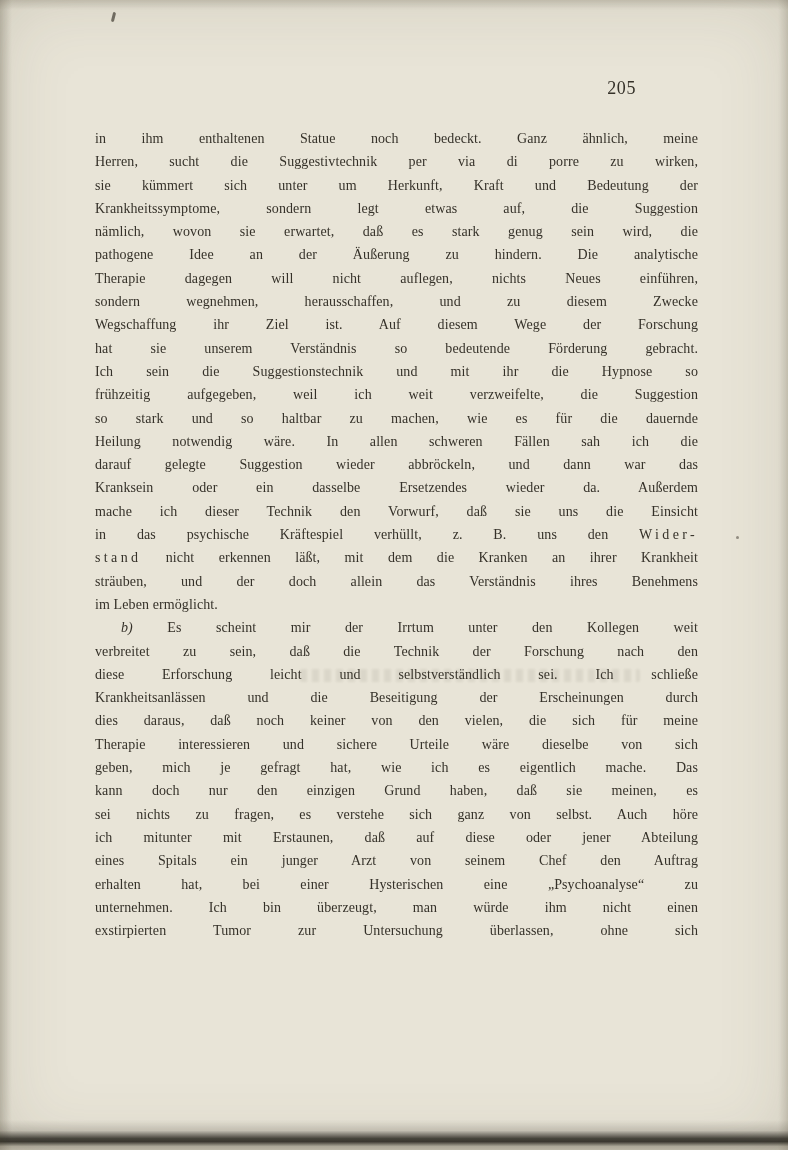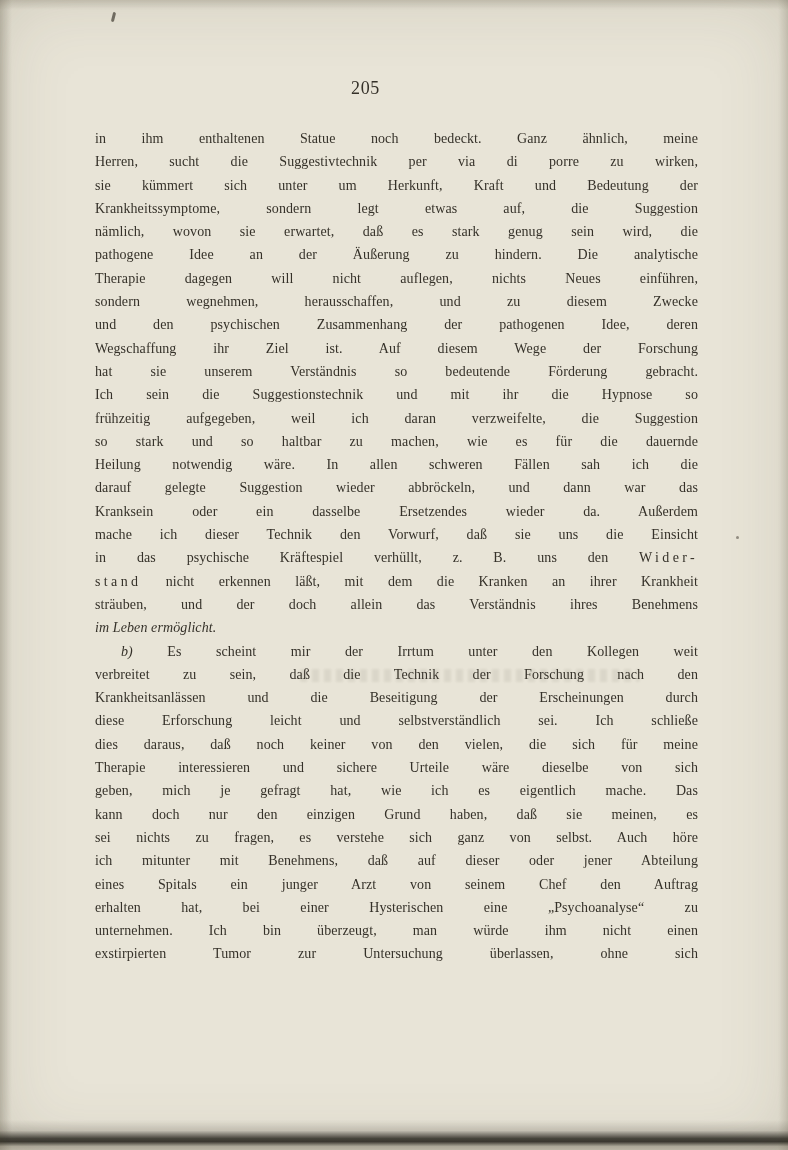--- a/index.html
+++ b/index.html
@@ -21,37 +21,37 @@
     position:absolute;inset:0;
     box-shadow:inset 0 0 70px rgba(95,85,60,0.16), inset 0 0 10px rgba(95,85,60,0.10);
     pointer-events:none;
     z-index:5;
   }
   .page-number{
     position:absolute;
     top:78px;left:95px;width:603px;
     box-sizing:border-box;
     padding-right:62px;
-    text-align:center;
+    text-align:right;
     font-size:18px;
     letter-spacing:0.6px;
   }
   .text-block{
     position:absolute;
     top:127px;left:95px;width:603px;
     font-size:14px;
     line-height:23.3px;
     letter-spacing:0.1px;
   }
   .line{
     text-align:justify;
     text-align-last:justify;
     -moz-text-align-last:justify;
   }
-  .line.last{ text-align-last:left;font-style:italic; -moz-text-align-last:left; }
+  .line.last{ text-align-last:left; -moz-text-align-last:left; }
   .line.indent{ text-indent:26px; }
   .spaced{ letter-spacing:0.24em; }
   .italic{ font-style:italic; }
 
   
   .edge-left{
     position:absolute;left:0;top:0;width:12px;height:100%;
     background:linear-gradient(to right, rgba(70,62,48,0.22), rgba(70,62,48,0));
     z-index:4;
   }
@@ -103,44 +103,43 @@
   <div class="page-number">205</div>
   <div class="text-block">
       <div class="line"><span>in ihm enthaltenen Statue noch bedeckt. Ganz ähnlich, meine</span></div>
       <div class="line"><span>Herren, sucht die Suggestivtechnik per via di porre zu wirken,</span></div>
       <div class="line"><span>sie kümmert sich unter um Herkunft, Kraft und Bedeutung der</span></div>
       <div class="line"><span>Krankheitssymptome, sondern legt etwas auf, die Suggestion</span></div>
       <div class="line"><span>nämlich, wovon sie erwartet, daß es stark genug sein wird, die</span></div>
       <div class="line"><span>pathogene Idee an der Äußerung zu hindern. Die analytische</span></div>
       <div class="line"><span>Therapie dagegen will nicht auflegen, nichts Neues einführen,</span></div>
       <div class="line"><span>sondern wegnehmen, herausschaffen, und zu diesem Zwecke</span></div>
-      <div class="line"><span>und den psychischen Zusammenhang der pathogenen Idee, deren</span></div>
       <div class="line"><span>Wegschaffung ihr Ziel ist. Auf diesem Wege der Forschung</span></div>
       <div class="line"><span>hat sie unserem Verständnis so bedeutende Förderung gebracht.</span></div>
       <div class="line"><span>Ich sein die Suggestionstechnik und mit ihr die Hypnose so</span></div>
-      <div class="line"><span>frühzeitig aufgegeben, weil ich daran verzweifelte, die Suggestion</span></div>
+      <div class="line"><span>frühzeitig aufgegeben, weil ich weit verzweifelte, die Suggestion</span></div>
       <div class="line"><span>so stark und so haltbar zu machen, wie es für die dauernde</span></div>
       <div class="line"><span>Heilung notwendig wäre. In allen schweren Fällen sah ich die</span></div>
       <div class="line"><span>darauf gelegte Suggestion wieder abbröckeln, und dann war das</span></div>
       <div class="line"><span>Kranksein oder ein dasselbe Ersetzendes wieder da. Außerdem</span></div>
       <div class="line"><span>mache ich dieser Technik den Vorwurf, daß sie uns die Einsicht</span></div>
       <div class="line"><span>in das psychische Kräftespiel verhüllt, z. B. uns den </span><span class="spaced">Wider-</span></div>
       <div class="line"><span class="spaced">stand</span><span> nicht erkennen läßt, mit dem die Kranken an ihrer Krankheit</span></div>
       <div class="line"><span>sträuben, und der doch allein das Verständnis ihres Benehmens</span></div>
       <div class="line last"><span>im Leben ermöglicht.</span></div>
       <div class="line indent"><span class="italic">b)</span><span> Es scheint mir der Irrtum unter den Kollegen weit</span></div>
       <div class="line"><span>verbreitet zu sein, daß die Technik der Forschung nach den</span></div>
+      <div class="line"><span>diese Erforschung leicht und selbstverständlich sei. Ich schließe</span></div>
       <div class="line"><span>Krankheitsanlässen und die Beseitigung der Erscheinungen durch</span></div>
-      <div class="line"><span>diese Erforschung leicht und selbstverständlich sei. Ich schließe</span></div>
       <div class="line"><span>dies daraus, daß noch keiner von den vielen, die sich für meine</span></div>
       <div class="line"><span>Therapie interessieren und sichere Urteile wäre dieselbe von sich</span></div>
       <div class="line"><span>geben, mich je gefragt hat, wie ich es eigentlich mache. Das</span></div>
       <div class="line"><span>kann doch nur den einzigen Grund haben, daß sie meinen, es</span></div>
       <div class="line"><span>sei nichts zu fragen, es verstehe sich ganz von selbst. Auch höre</span></div>
-      <div class="line"><span>ich mitunter mit Benehmens, daß auf dieser oder jener Abteilung</span></div>
+      <div class="line"><span>ich mitunter mit Erstaunen, daß auf diese oder jener Abteilung</span></div>
       <div class="line"><span>eines Spitals ein junger Arzt von seinem Chef den Auftrag</span></div>
       <div class="line"><span>erhalten hat, bei einer Hysterischen eine „Psychoanalyse“ zu</span></div>
       <div class="line"><span>unternehmen. Ich bin überzeugt, man würde ihm nicht einen</span></div>
       <div class="line"><span>exstirpierten Tumor zur Untersuchung überlassen, ohne sich</span></div>
     </div>
 
   <div class="showthrough"></div>
   <div class="speck-1"></div>
   <div class="speck-2"></div>
   <div class="edge-left"></div>

